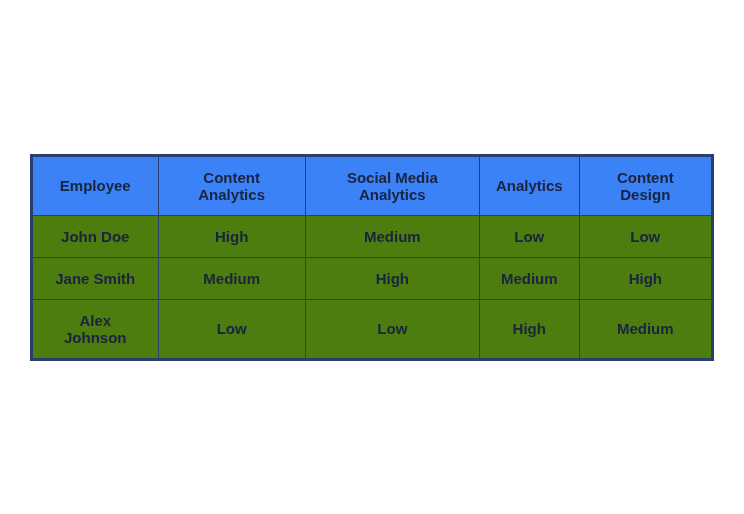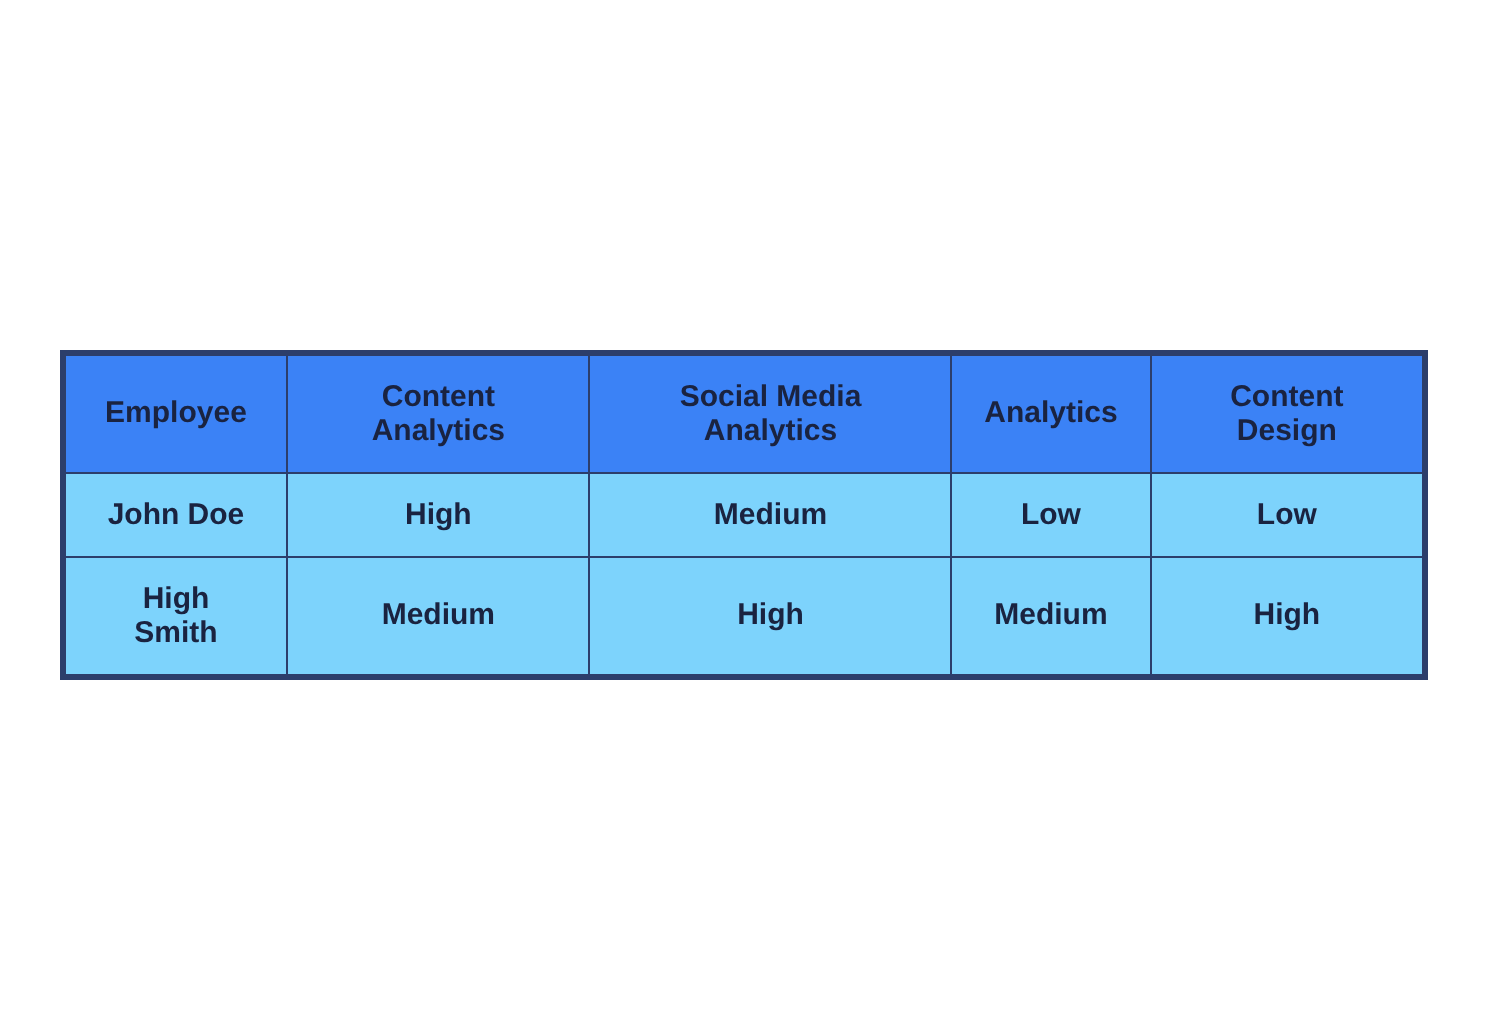--- a/index.html
+++ b/index.html
@@ -48,21 +48,21 @@
 
     td:first-child {
       font-weight: bold;
     }
 
     thead tr th {
       background: #3b82f6;
     }
 
     tbody tr td {
-      background: #7dd3fc;
+      background: #4d7c0f;
     }
   </style>
 </head>
 <body>
 
 <div class="table-container">
   <table>
     <thead>
       <tr>
         <th>Employee</th>
@@ -74,21 +74,28 @@
     </thead>
     <tbody>
       <tr>
         <td>John Doe</td>
         <td>High</td>
         <td>Medium</td>
         <td>Low</td>
         <td>Low</td>
       </tr>
       <tr>
-        <td>High Smith</td>
+        <td>Jane Smith</td>
         <td>Medium</td>
         <td>High</td>
         <td>Medium</td>
         <td>High</td>
+      </tr>
+      <tr>
+        <td>Alex Johnson</td>
+        <td>Low</td>
+        <td>Low</td>
+        <td>High</td>
+        <td>Medium</td>
       </tr>
     </tbody>
   </table>
 </div>
 
 </body></html>

